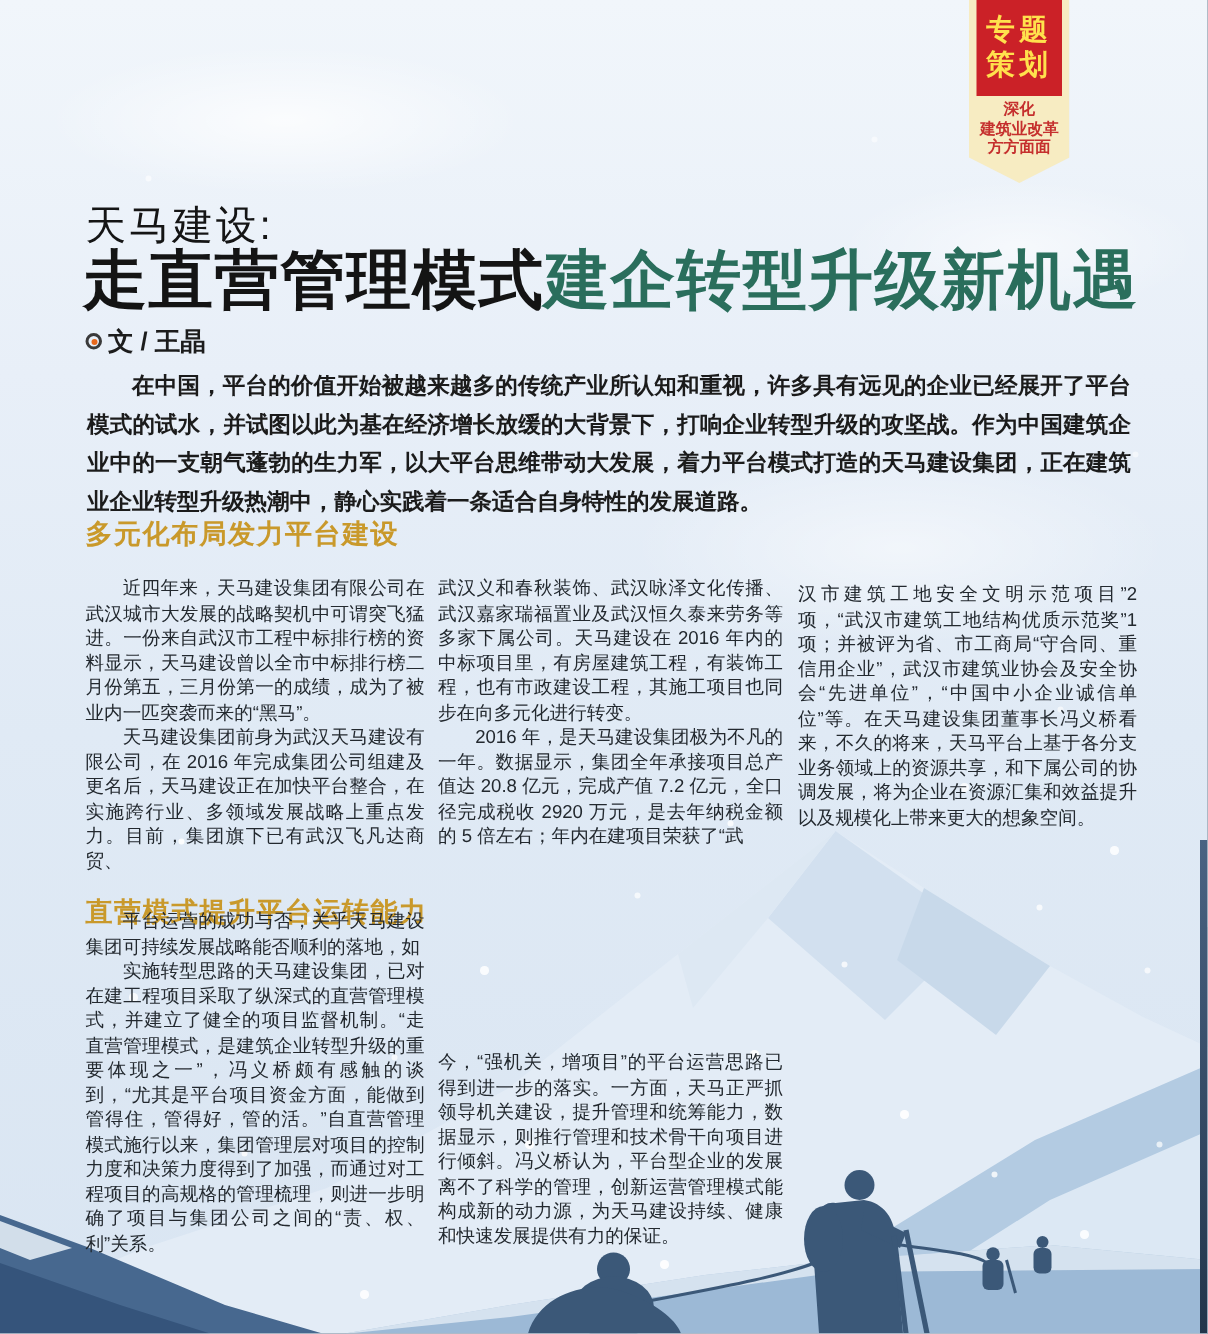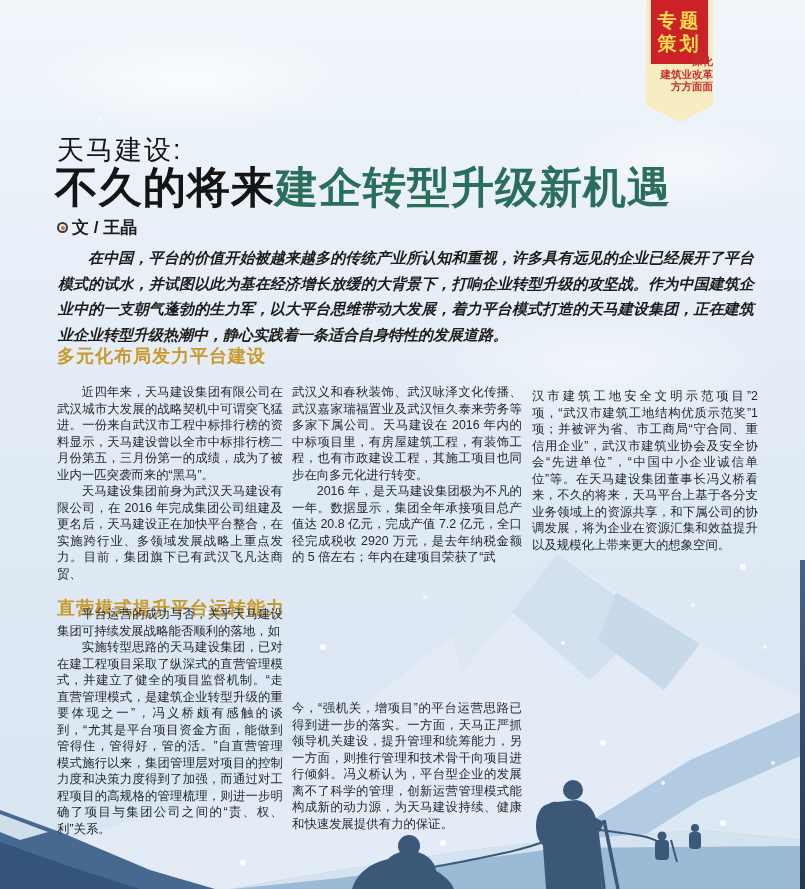--- a/index.html
+++ b/index.html
@@ -22,38 +22,38 @@
   
   .ribbon{position:absolute;left:646px;top:0;width:67px;height:122px;
     background:#f7ecc2;
     clip-path:polygon(0 0,100% 0,100% 86%,50% 100%,0 86%);
     filter:drop-shadow(0 2px 2px rgba(60,70,90,.25));
     text-align:center;}
   .ribbon-red{position:absolute;left:5px;top:0;width:57px;height:64px;background:#cb2127;
     display:flex;flex-direction:column;justify-content:center;align-items:center;gap:1px;}
   .ribbon-red span{display:block;color:#ffe14d;font-size:19px;font-weight:800;letter-spacing:3px;line-height:22px;
     font-family:"Liberation Serif","DejaVu Serif",serif;}
-  .ribbon-sub{position:absolute;left:0;top:55px;width:100%;color:#c5302e;font-weight:700;
-    font-size:10.5px;line-height:12.5px;text-align:right;}
+  .ribbon-sub{position:absolute;left:0;top:67px;width:100%;color:#c5302e;font-weight:700;
+    font-size:10.5px;line-height:12.5px;}
 
   
   .kicker{position:absolute;left:57px;top:132px;font-size:27px;font-weight:400;color:#151515;letter-spacing:2px;}
   .title{position:absolute;left:55px;top:163px;width:740px;font-size:43px;font-weight:900;letter-spacing:1px;
     white-space:nowrap;line-height:48px;}
   .title .t-black{color:#141414;}
   .title .t-teal{color:#2a6e5c;}
   .byline{position:absolute;left:57px;top:216px;font-size:17px;color:#1c1c1c;font-weight:600;display:flex;align-items:center;gap:4px;}
   .byline-ico{display:inline-block;width:11px;height:11px;border-radius:50%;border:2px solid #3a3a3a;box-sizing:border-box;position:relative;}
   .byline-ico::after{content:"";position:absolute;left:1.5px;top:1.5px;width:4px;height:4px;border-radius:50%;background:#e8681c;}
 
   
   .intro{position:absolute;left:58px;top:246px;width:696px;
     font-family:"Liberation Serif","DejaVu Serif",serif;
     font-size:15px;line-height:25.5px;font-weight:700;color:#1b1b1b;
-    text-align:justify;text-indent:2em;font-style:italic;}
+    text-align:justify;text-indent:2em;}
 
   
   .sec-h{position:absolute;left:57px;font-size:18px;font-weight:800;color:#c9992b;letter-spacing:1px;}
   .sec-h.h1{top:344px;}
   .sec-h.h2{top:596px;}
 
   
   .col{position:absolute;font-size:12.4px;line-height:16.5px;color:#23292f;text-align:justify;font-weight:500;}
   .col p{margin:0;}
   .col p.indent{text-indent:2em;}
@@ -146,21 +146,21 @@
     </div>
     <div class="ribbon-sub">
       <div>深化</div>
       <div>建筑业改革</div>
       <div>方方面面</div>
     </div>
   </div>
 
   <div class="kicker">天马建设:</div>
   <div class="title">
-    <span class="t-black">不久的将来</span><span class="t-teal">建企转型升级新机遇</span>
+    <span class="t-black">走直营管理模式</span><span class="t-teal">建企转型升级新机遇</span>
   </div>
   <div class="byline">
     <span class="byline-ico"></span>
     <span>文 / 王晶</span>
   </div>
 
   <div class="intro">在中国，平台的价值开始被越来越多的传统产业所认知和重视，许多具有远见的企业已经展开了平台模式的试水，并试图以此为基在经济增长放缓的大背景下，打响企业转型升级的攻坚战。作为中国建筑企业中的一支朝气蓬勃的生力军，以大平台思维带动大发展，着力平台模式打造的天马建设集团，正在建筑业企业转型升级热潮中，静心实践着一条适合自身特性的发展道路。</div>
 
   <div class="sec-h h1">多元化布局发力平台建设</div>
 
@@ -175,21 +175,21 @@
     <p class="indent">平台运营的成功与否，关乎天马建设集团可持续发展战略能否顺利的落地，如</p>
     <p class="indent">实施转型思路的天马建设集团，已对在建工程项目采取了纵深式的直营管理模式，并建立了健全的项目监督机制。“走直营管理模式，是建筑企业转型升级的重要体现之一”，冯义桥颇有感触的谈到，“尤其是平台项目资金方面，能做到管得住，管得好，管的活。”自直营管理模式施行以来，集团管理层对项目的控制力度和决策力度得到了加强，而通过对工程项目的高规格的管理梳理，则进一步明确了项目与集团公司之间的“责、权、利”关系。</p>
   </div>
 
   <div class="col col2a">
     <p>武汉义和春秋装饰、武汉咏泽文化传播、武汉嘉家瑞福置业及武汉恒久泰来劳务等多家下属公司。天马建设在 2016 年内的中标项目里，有房屋建筑工程，有装饰工程，也有市政建设工程，其施工项目也同步在向多元化进行转变。</p>
     <p class="indent">2016 年，是天马建设集团极为不凡的一年。数据显示，集团全年承接项目总产值达 20.8 亿元，完成产值 7.2 亿元，全口径完成税收 2920 万元，是去年纳税金额的 5 倍左右；年内在建项目荣获了“武</p>
   </div>
 
   <div class="col col2b">
-    <p>今，“强机关，增项目”的平台运营思路已得到进一步的落实。一方面，天马正严抓领导机关建设，提升管理和统筹能力，另一方面，则推行管理和技术骨干向项目进行倾斜。冯义桥认为，平台型企业的发展离不了科学的管理，创新运营管理模式能构成新的动力源，为天马建设持续、健康和快速发展提供有力的保证。</p>
+    <p>今，“强机关，增项目”的平台运营思路已得到进一步的落实。一方面，天马正严抓领导机关建设，提升管理和统筹能力，数据显示，则推行管理和技术骨干向项目进行倾斜。冯义桥认为，平台型企业的发展离不了科学的管理，创新运营管理模式能构成新的动力源，为天马建设持续、健康和快速发展提供有力的保证。</p>
   </div>
 
   <div class="col col3a">
     <p>汉市建筑工地安全文明示范项目”2 项，“武汉市建筑工地结构优质示范奖”1 项；并被评为省、市工商局“守合同、重信用企业”，武汉市建筑业协会及安全协会“先进单位”，“中国中小企业诚信单位”等。在天马建设集团董事长冯义桥看来，不久的将来，天马平台上基于各分支业务领域上的资源共享，和下属公司的协调发展，将为企业在资源汇集和效益提升以及规模化上带来更大的想象空间。</p>
   </div>
 
   <div class="edge-strip"></div>
 </div>
 
 </body></html>

